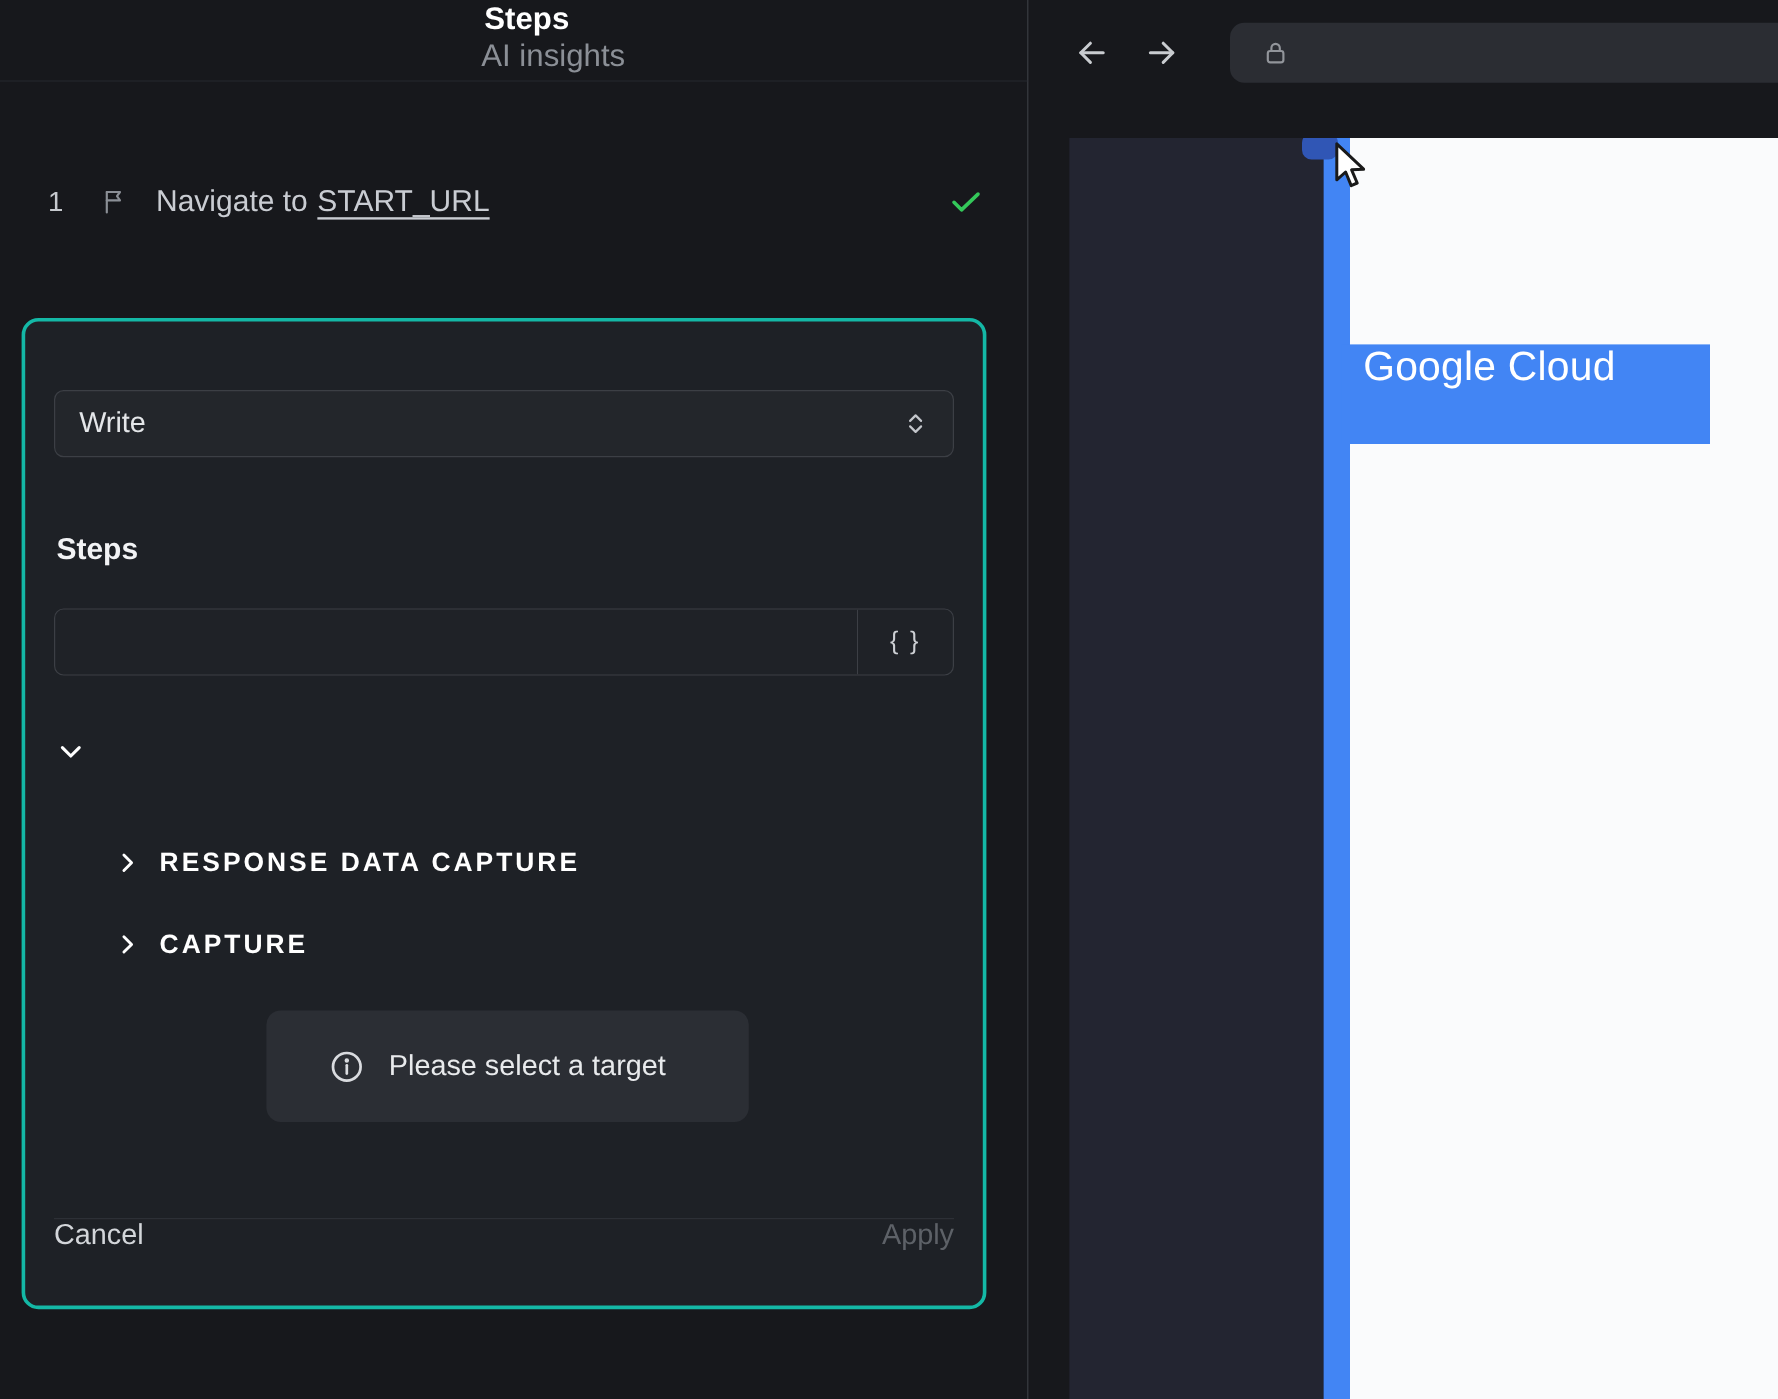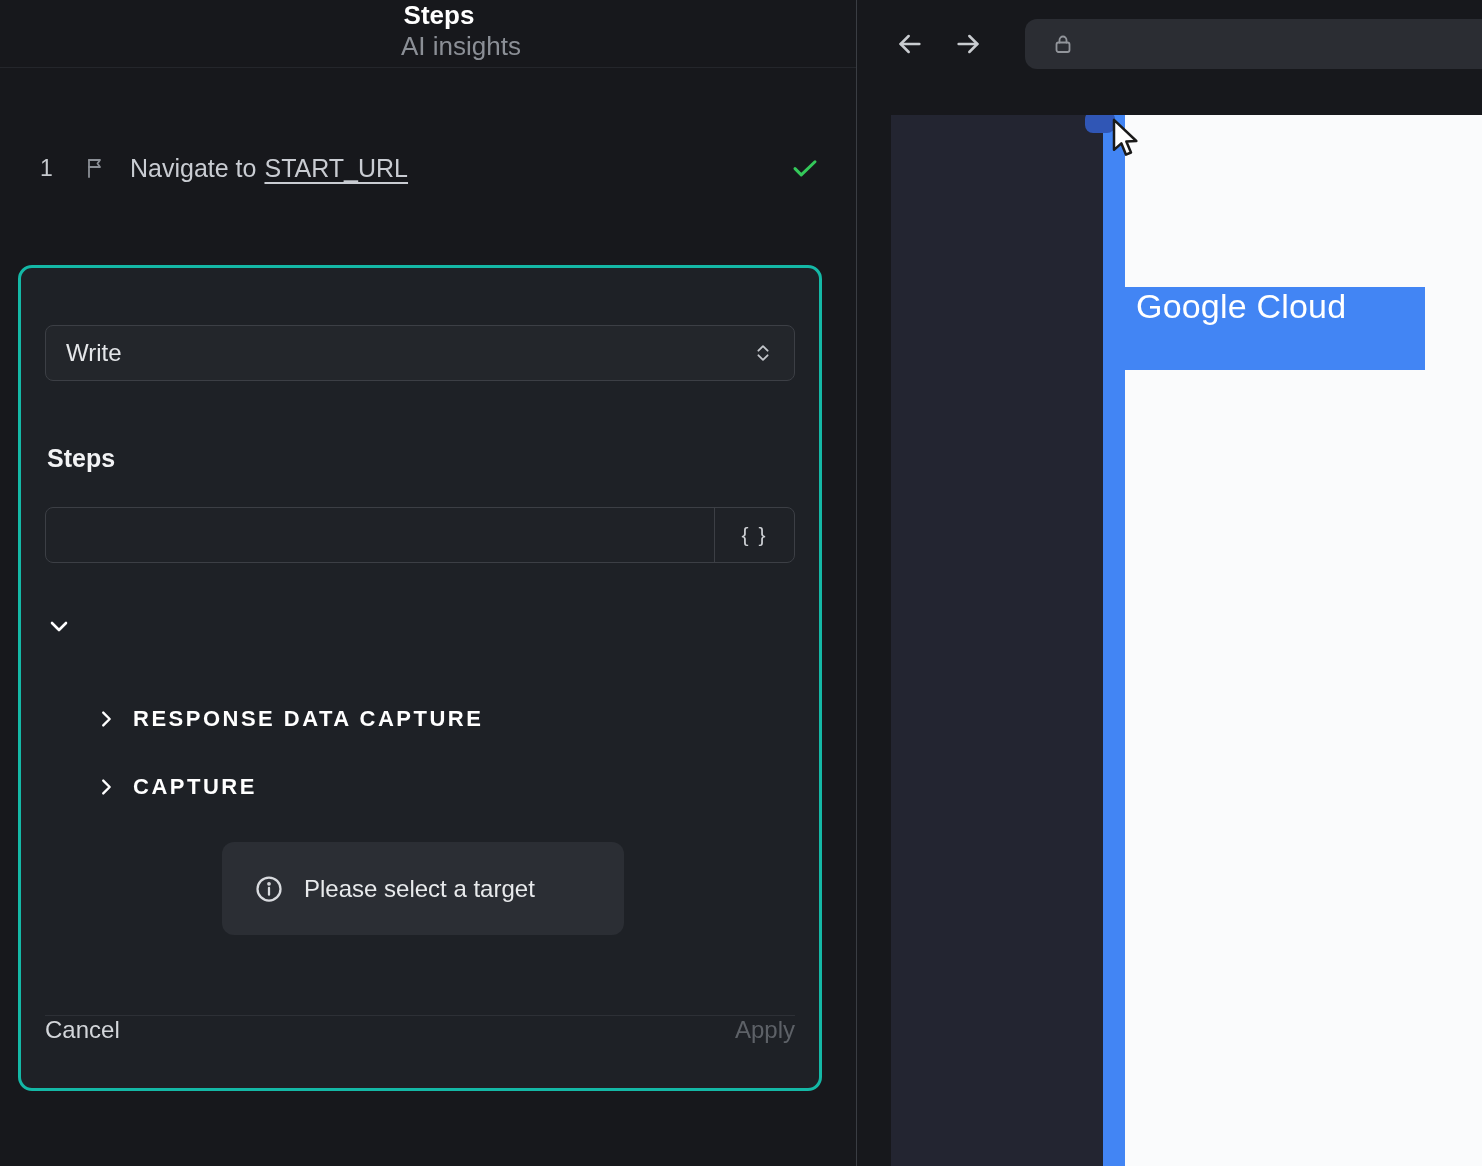--- a/index.html
+++ b/index.html
@@ -90,21 +90,21 @@
     font-size: 23px; letter-spacing: 2.5px;
   }
   .sec-label {
     margin-left: 16px; color: #ffffff; font-weight: 700;
     font-size: 22px; letter-spacing: 2.5px;
   }
 
   .toast {
     position: absolute; left: 201px; top: 574px; width: 402px; height: 93px;
     background: #2b2e34; border-radius: 12px;
-    display: flex; align-items: center; padding-left: 32px;
+    display: flex; align-items: center; padding-left: 52px;
   }
   .info-icon { color: #d9dbdf; display: inline-flex; }
   .toast-text { margin-left: 20px; color: #e8eaec; font-size: 24px; }
 
   .card-divider {
     position: absolute; left: 24px; right: 24px; top: 747px;
     height: 1px; background: #2d3036;
   }
   .card-footer {
     position: absolute; left: 0; right: 0; top: 748px; bottom: 0;

